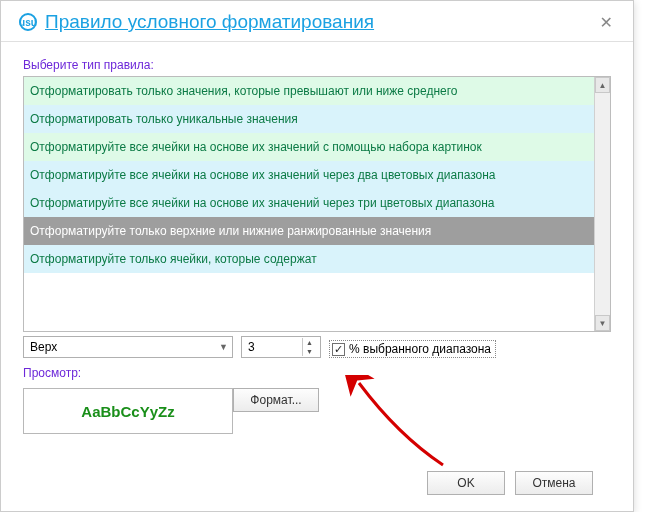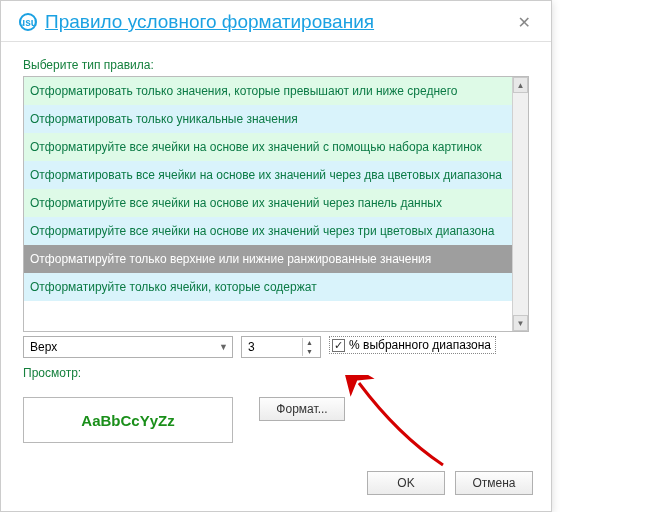--- a/index.html
+++ b/index.html
@@ -3,21 +3,21 @@
 <meta charset="utf-8">
 <style>
   * { box-sizing: border-box; }
   body {
     margin: 0;
     font-family: "Segoe UI", Tahoma, sans-serif;
     font-size: 12px;
     background: #fff;
   }
   .dialog {
-    width: 552px;
+    width: 634px;
     height: 512px;
     border: 1px solid #ccc;
     background: #fff;
     position: relative;
     box-shadow: 0 2px 8px rgba(0,0,0,0.15);
   }
   .titlebar {
     display: flex;
     align-items: center;
     padding: 10px 16px 8px 18px;
@@ -41,21 +41,21 @@
   .close-x {
     color: #888;
     font-size: 16px;
     cursor: pointer;
     padding: 0 4px;
   }
   .body {
     padding: 10px 22px 0 22px;
   }
   .section-label {
-    color: #15803d;
+    color: #6d28d9;
     margin: 6px 0 4px 0;
   }
   .rule-list-wrap {
     border: 1px solid #bcbcbc;
     height: 256px;
     display: flex;
   }
   .rule-list {
     flex: 1;
     overflow: hidden;
@@ -87,21 +87,21 @@
     height: 16px;
     background: #e8e8e8;
     border: 1px solid #c8c8c8;
     display: flex; align-items: center; justify-content: center;
     color: #666; font-size: 8px;
     cursor: pointer;
   }
   .scroll-btn.down { position: absolute; bottom: 0; left: 0; right: 0; }
   .row-controls {
     display: flex;
-    align-items: flex-start;
+    align-items: flex-end;
     gap: 8px;
     margin-top: 4px;
   }
   .select-box {
     border: 1px solid #b0b0b0;
     background: #fff;
     height: 22px;
     display: flex;
     align-items: center;
     padding: 0 4px 0 6px;
@@ -125,22 +125,22 @@
     color: #222; font-size: 11px; line-height: 1;
   }
   .checkbox-group {
     display: flex; align-items: center; gap: 4px;
     border: 1px dotted #888;
     padding: 1px 4px 1px 2px;
   }
   .preview-row {
     display: flex;
     align-items: flex-start;
-    gap: 26px;
-    margin-top: 17px;
+    gap: 0;
+    margin-top: 8px;
   }
   .preview-box {
     border: 1px solid #b8b8b8;
     background: #fff;
     width: 210px;
     height: 46px;
     display: flex; align-items: center; justify-content: center;
     color: #1a8f1a;
     font-weight: bold;
     font-size: 15px;
@@ -151,21 +151,21 @@
     height: 24px;
     padding: 0 6px;
     display: inline-flex; align-items: center; justify-content: center;
     cursor: pointer;
     color: #333;
     font-size: 12px;
     min-width: 78px;
   }
   .footer {
     position: absolute;
-    right: 18px;
+    right: 40px;
     bottom: 16px;
     display: flex;
     gap: 10px;
   }
   .arrow-svg {
     position: absolute;
     left: 342px;
     top: 374px;
     pointer-events: none;
   }
@@ -183,22 +183,21 @@
 
   <div class="body">
 
     <div class="section-label">Выберите тип правила:</div>
 
     <div class="rule-list-wrap">
       <div class="rule-list" id="rule-list">
           <div class="rule-item even">Отформатировать только значения, которые превышают или ниже среднего</div>
           <div class="rule-item odd">Отформатировать только уникальные значения</div>
           <div class="rule-item even">Отформатируйте все ячейки на основе их значений с помощью набора картинок</div>
-          <div class="rule-item odd">Отформатировать все ячейки на основе их значений через два цветовых диапазона</div>
-          <div class="rule-item even">Отформатируйте все ячейки на основе их значений через панель данных</div>
+          <div class="rule-item odd">Отформатируйте все ячейки на основе их значений через два цветовых диапазона</div>
           <div class="rule-item odd">Отформатируйте все ячейки на основе их значений через три цветовых диапазона</div>
           <div class="rule-item even selected">Отформатируйте только верхние или нижние ранжированные значения</div>
           <div class="rule-item odd">Отформатируйте только ячейки, которые содержат</div>
         </div>
       <div class="scrollbar">
         <div class="scroll-btn">
             <span>▲</span>
           </div>
         <div class="scroll-btn down">
             <span>▼</span>

